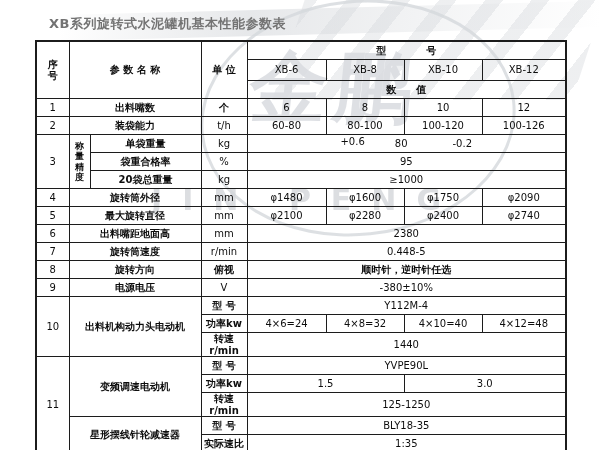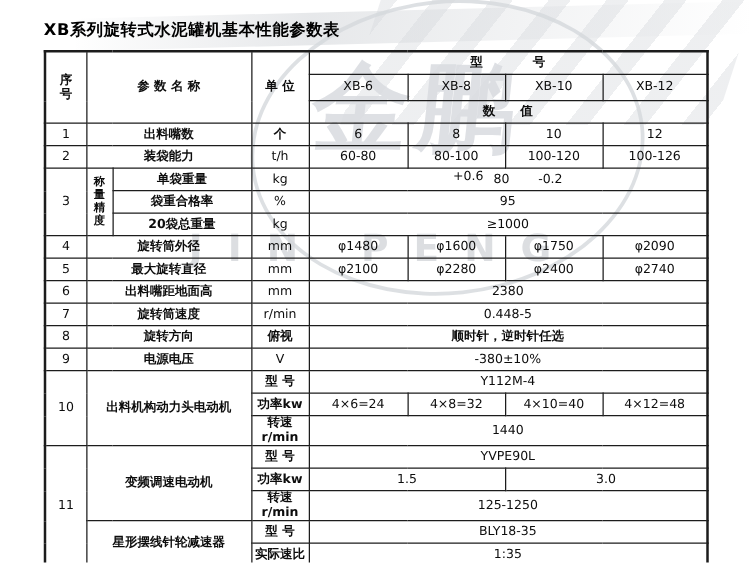--- a/index.html
+++ b/index.html
@@ -41,22 +41,22 @@
   .wm-en{
     left:151px;top:185px;
     font-size:30px;font-weight:700;
     color:rgba(211,214,218,.8);
     letter-spacing:20px;
     line-height:1;
   }
   
   .page{position:relative;z-index:1;}
   .doc-title{
-    position:absolute;left:35px;top:15px;
-    font-size:13px;font-weight:700;color:#000000;
+    position:absolute;left:49px;top:15px;
+    font-size:13px;font-weight:700;color:#737373;
     letter-spacing:.5px;
   }
   table.spec{
     position:absolute;left:35px;top:40px;
     border-collapse:collapse;
     table-layout:fixed;
     width:530px;
     font-size:10px;
     color:#0d0d0d;
   }
@@ -67,21 +67,21 @@
     padding:0 2px;
     height:17px;
     line-height:1.15;
     overflow:hidden;
     background:transparent;
   }
   table.spec{border:2px solid #1c1c1c;}
   .cjk{font-weight:700;margin-top:28px;}
   .pre{white-space:pre-line;}
   .vtext{font-size:9px;line-height:1.12;font-weight:700;white-space:pre-line;padding:0;}
-  .tol{display:flex;justify-content:center;align-items:center;gap:8px;}
+  .tol{display:flex;justify-content:center;align-items:center;gap:30px;}
   .tol .plus{position:relative;top:-2px;}
   .tol .minus{position:relative;top:0px;margin-left:15px;}
   tr.h2row td{height:20px;margin-top:16px;}
 </style>
 </head>
 <body>
 
 <div class="wm wm-band"></div>
 <div class="wm wm-swoosh"></div>
 <div class="wm wm-ellipse"></div>

